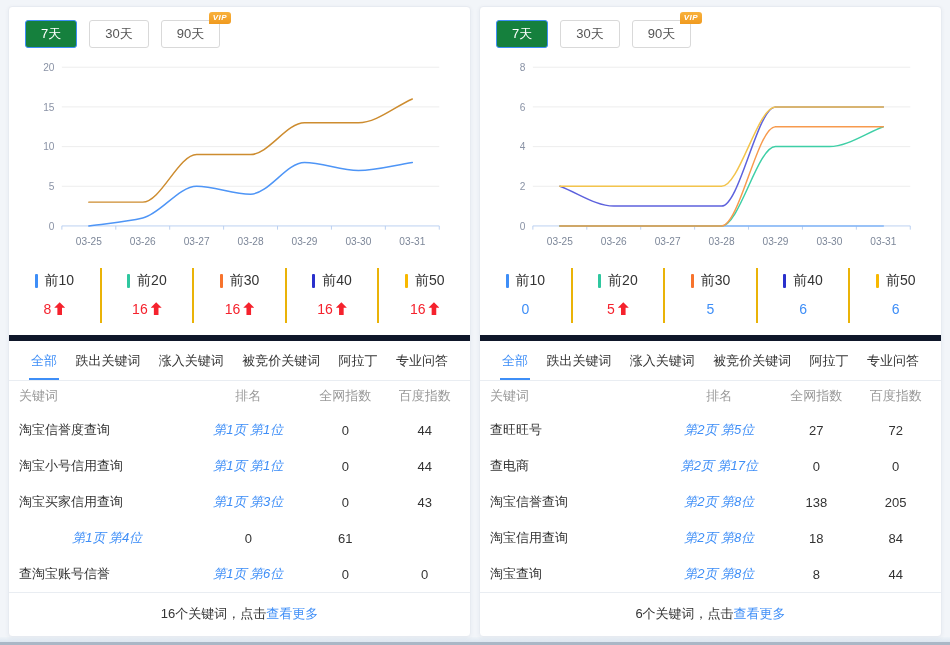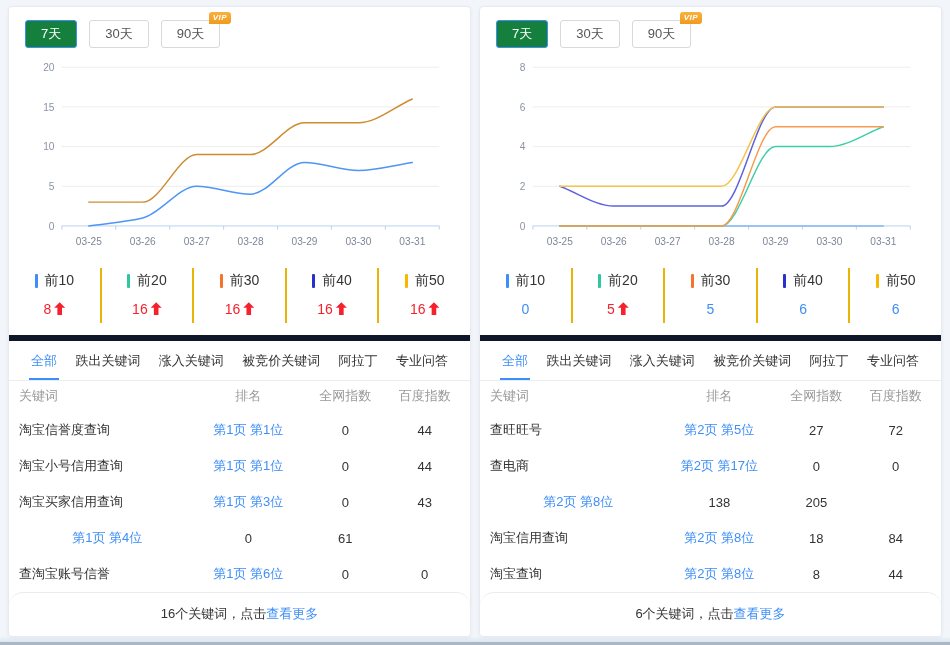--- a/index.html
+++ b/index.html
@@ -51,24 +51,24 @@
   }
   .tab.active{color:#3e8ef7;border-bottom-color:#3e8ef7;}
   .table-header,.table-row{
     display:grid;grid-template-columns:40% 24% 20% 16%;
     align-items:center;padding:0 10px;font-size:13px;
   }
   .table-header{height:34px;color:#999;}
   .table-row{height:36px;color:#333;}
   .cell-left{text-align:left;}
   .cell-center{text-align:center;}
-  .rank-link{color:#3e8ef7;cursor:pointer;}
+  .rank-link{color:#3e8ef7;cursor:pointer;font-style:italic;}
   .panel-footer{
     margin-top:auto;border-top:1px solid #e9edf2;
-    text-align:center;padding:12px 0 13px;font-size:13px;color:#333;border-radius:14px;
+    text-align:center;padding:12px 0 13px;font-size:13px;color:#333;
   }
   .more-link{color:#3e8ef7;cursor:pointer;}
   .bottom-strip{
     height:8px;margin:0 0 0 0;box-sizing:border-box;
     background:linear-gradient(180deg,#eef3f8,#dde6f0);
     border-bottom:3px solid #aab7c6;
   }
 </style>
 </head>
 <body>
@@ -285,20 +285,21 @@
           <div class="cell-center">27</div>
           <div class="cell-center">72</div>
         </div>
         <div class="table-row">
           <div class="cell-left">查电商</div>
           <div class="cell-center rank-link">第2页 第17位</div>
           <div class="cell-center">0</div>
           <div class="cell-center">0</div>
         </div>
         <div class="table-row">
+          <div class="cell-left">淘宝信誉查询</div>
           <div class="cell-center rank-link">第2页 第8位</div>
           <div class="cell-center">138</div>
           <div class="cell-center">205</div>
         </div>
         <div class="table-row">
           <div class="cell-left">淘宝信用查询</div>
           <div class="cell-center rank-link">第2页 第8位</div>
           <div class="cell-center">18</div>
           <div class="cell-center">84</div>
         </div>

